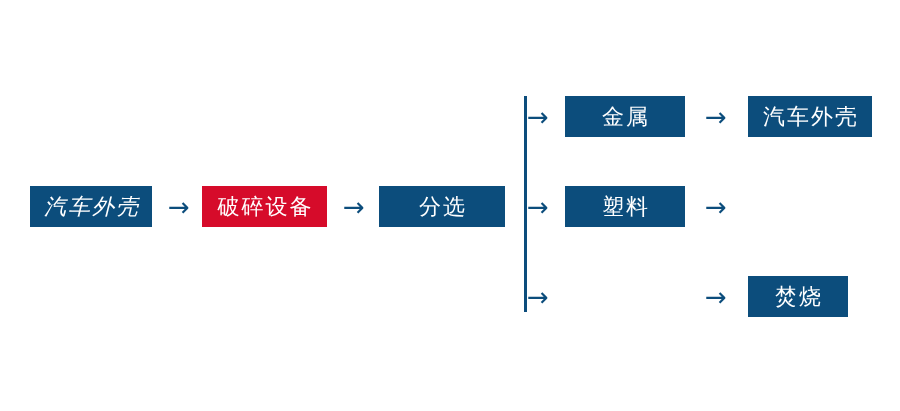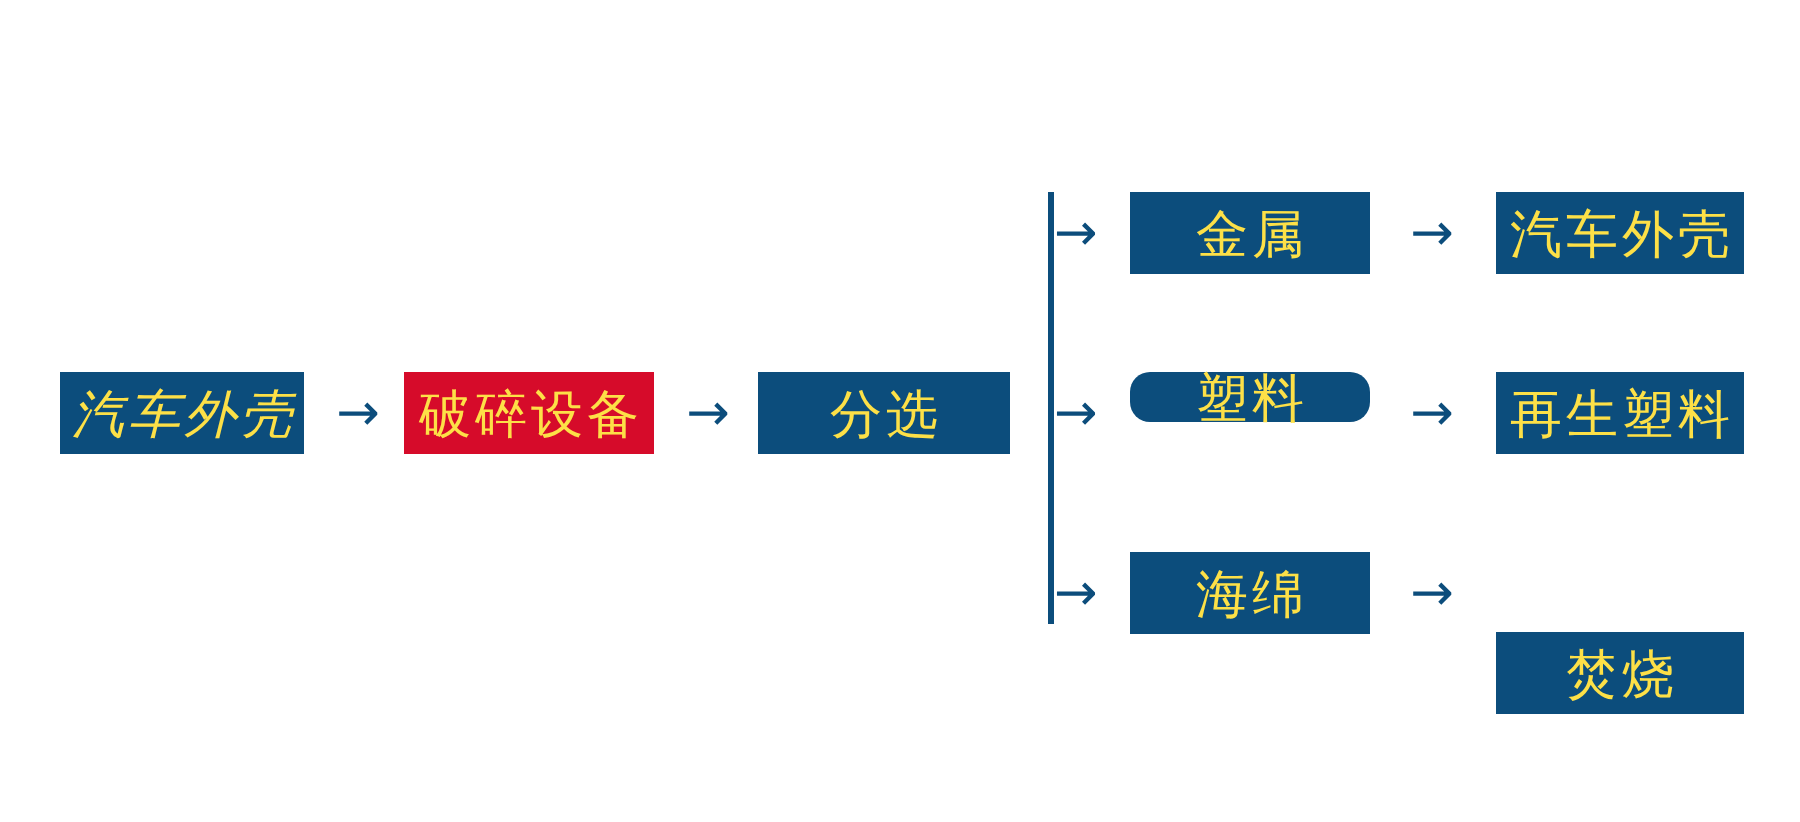--- a/index.html
+++ b/index.html
@@ -22,22 +22,22 @@
     background: #ffffff;
   }
 
   
   .node {
     position: absolute;
     display: flex;
     align-items: center;
     justify-content: center;
     box-sizing: border-box;
-    color: #fde047;
-    font-size: 26px;
+    color: #ffffff;
+    font-size: 22px;
     letter-spacing: 2px;
     line-height: 1;
     white-space: nowrap;
     padding-left: 2px;
     user-select: none;
   }
   .node.blue { background: #0c4d7c; }
   .node.red  { background: #d60b2a; }
 
   
@@ -89,25 +89,23 @@
   <div class="branch-arrow" style="left:527px; top:194px;">→</div>
 
   <div class="branch-arrow" style="left:527px; top:284px;">→</div>
 
   <div class="node blue" style="left:565px; top:96px; width:120px; height:41px;">金属</div>
 
   <div class="arrow" style="left:700px; top:104px; width:32px; height:26px;">→</div>
 
   <div class="node blue" style="left:748px; top:96px; width:124px; height:41px;">汽车外壳</div>
 
-  <div class="node blue" style="left:565px; top:186px; width:120px; height:25px;border-radius:10px;">塑料</div>
+  <div class="node blue" style="left:565px; top:186px; width:120px; height:41px;">塑料</div>
 
   <div class="arrow" style="left:700px; top:194px; width:32px; height:26px;">→</div>
 
-  <div class="node blue" style="left:748px; top:186px; width:124px; height:41px;">再生塑料</div>
 
-  <div class="node blue" style="left:565px; top:276px; width:120px; height:41px;">海绵</div>
 
   <div class="arrow" style="left:700px; top:284px; width:32px; height:26px;">→</div>
 
-  <div class="node blue" style="left:748px; top:276px; width:124px; height:41px;margin-top:40px;">焚烧</div>
+  <div class="node blue" style="left:748px; top:276px; width:100px; height:41px;">焚烧</div>
 
 </div>
 
 </body></html>

